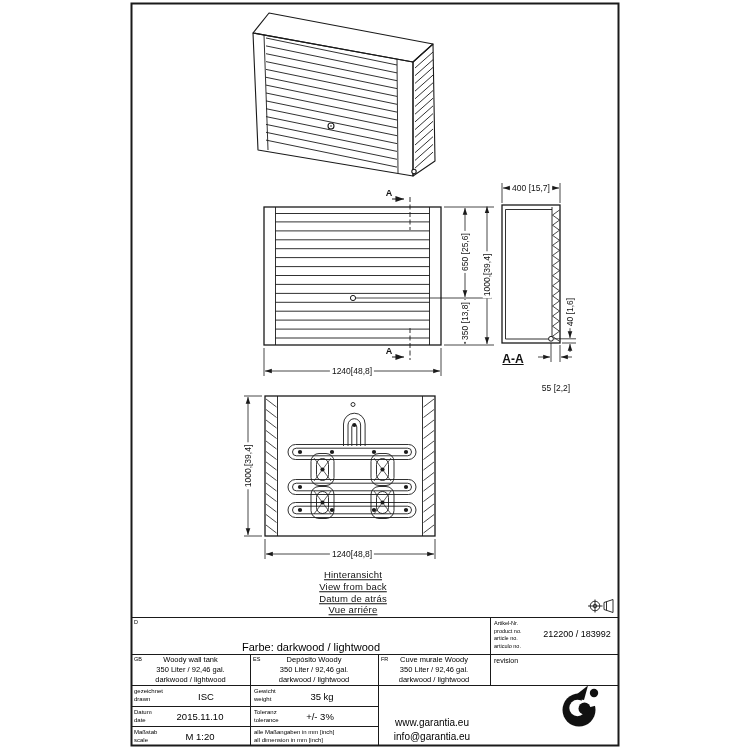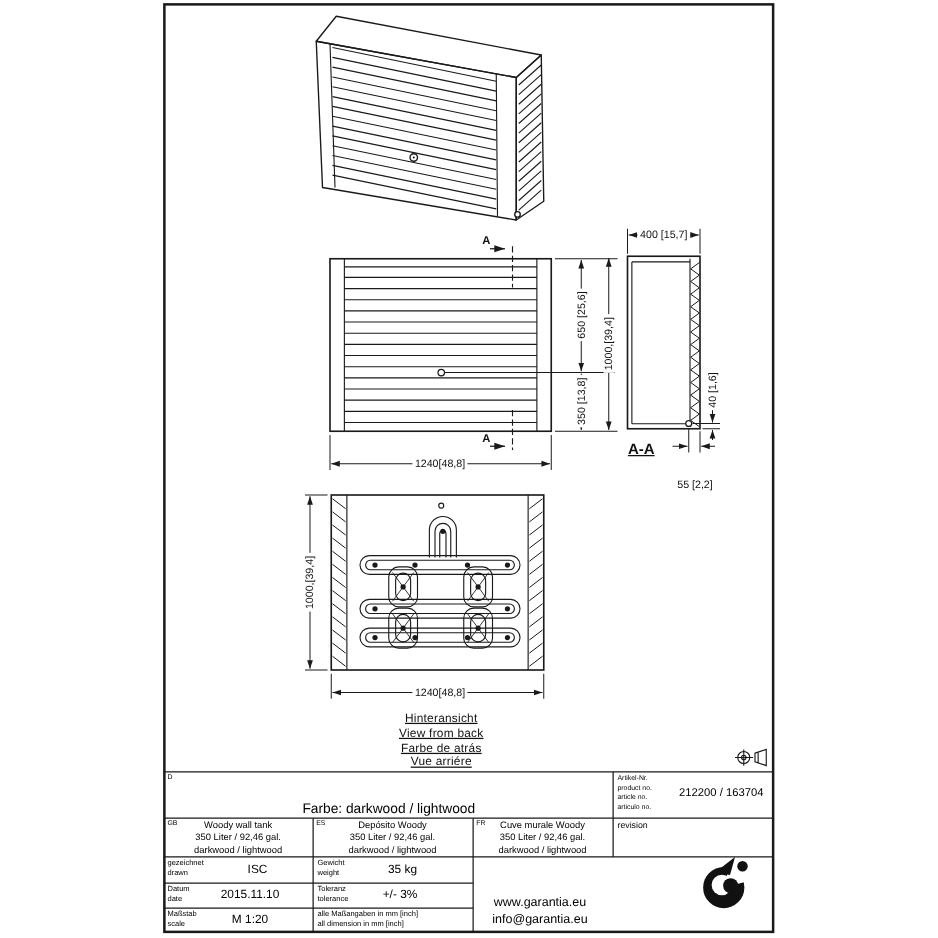--- a/index.html
+++ b/index.html
@@ -164,33 +164,33 @@
 
   <div class="lbl bg" style="left:531px;top:188px;">400 [15,7]</div>
   <div class="lbl rot bg" style="left:570px;top:312px;">40 [1,6]</div>
   <div class="lbl aa und" style="left:513px;top:359px;">A-A</div>
   <div class="lbl" style="left:556px;top:373px;margin-top:15px;">55 [2,2]</div>
 
   <div class="lbl rot bg" style="left:248px;top:466px;">1000,[39,4]</div>
   <div class="lbl bg" style="left:352px;top:554px;">1240[48,8]</div>
   <div class="lbl cap und" style="left:353px;top:575px;">Hinteransicht</div>
   <div class="lbl cap und" style="left:353px;top:587px;">View from back</div>
-  <div class="lbl cap und" style="left:353px;top:599px;">Farbe de atrás</div>
+  <div class="lbl cap und" style="left:353px;top:599px;">Datum de atrás</div>
   <div class="lbl cap und" style="left:353px;top:610px;">Vue arriére</div>
 
   <div class="code" style="left:134px;top:620px;">D</div>
   <div class="titlemain" style="left:311px;top:647px;font-size:11px;">Farbe: darkwood / lightwood</div>
 
   <div class="tbsm" style="left:494px;top:620px;font-size:5.5px;">
     <div>Artikel-Nr.</div>
     <div>product no.</div>
     <div>article no.</div>
     <div>articulo no.</div>
   </div>
-  <div class="tbval" style="left:577px;top:634px;font-size:9px;">212200 / 163704</div>
+  <div class="tbval" style="left:577px;top:634px;font-size:9px;">212200 / 183992</div>
 
   <div class="code" style="left:134px;top:657px;">GB</div>
   <div class="langcell" style="left:131px;top:655px;width:119px;">
     <div>Woody wall tank</div>
     <div>350 Liter / 92,46 gal.</div>
     <div>darkwood / lightwood</div>
   </div>
   <div class="code" style="left:253px;top:657px;">ES</div>
   <div class="langcell" style="left:250px;top:655px;width:128px;">
     <div>Depósito Woody</div>

